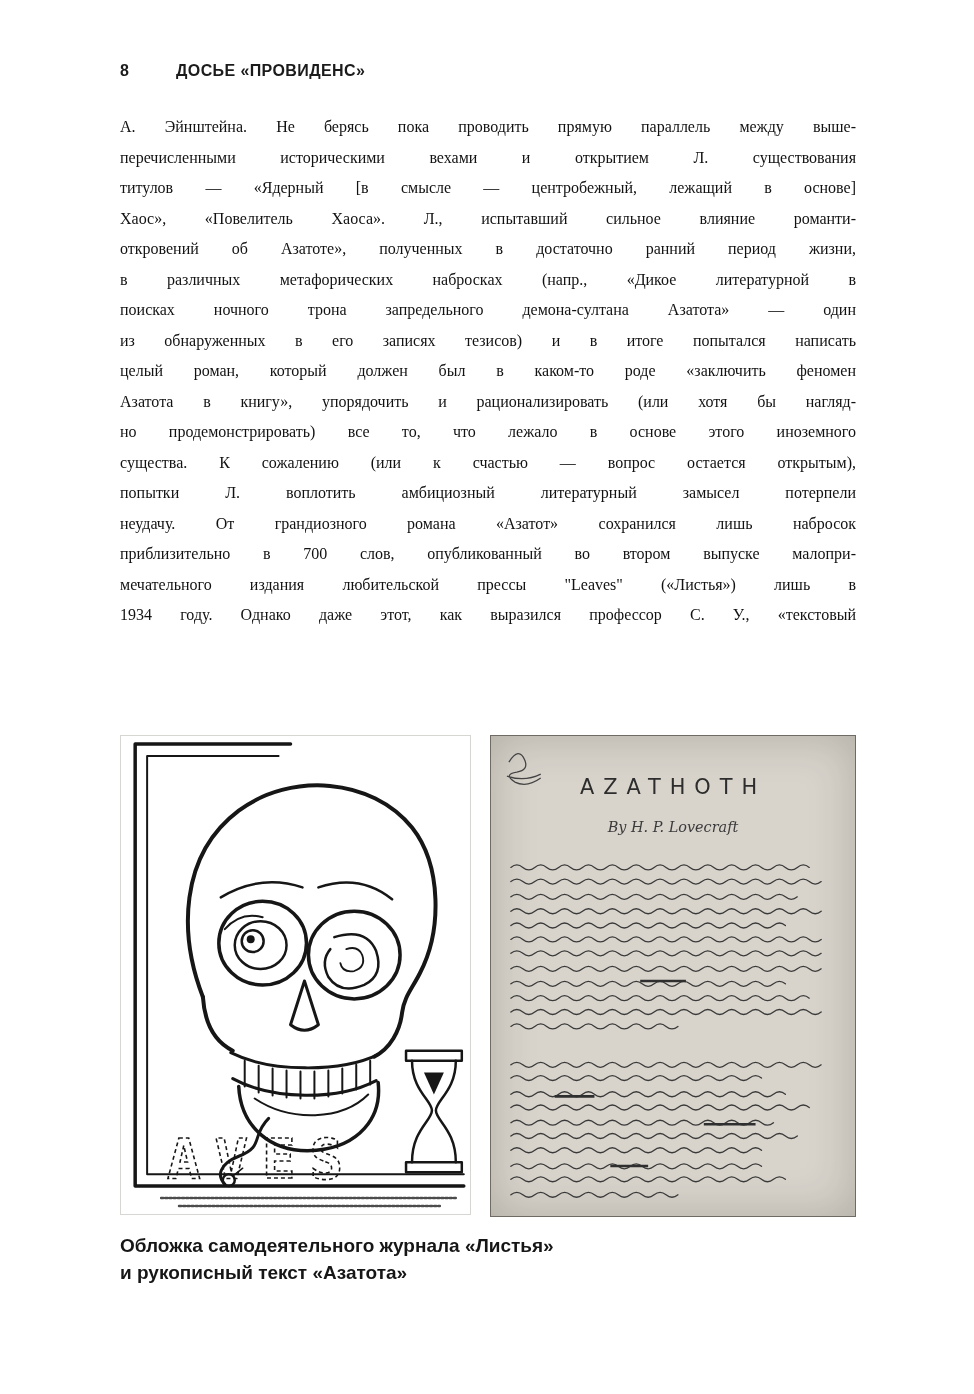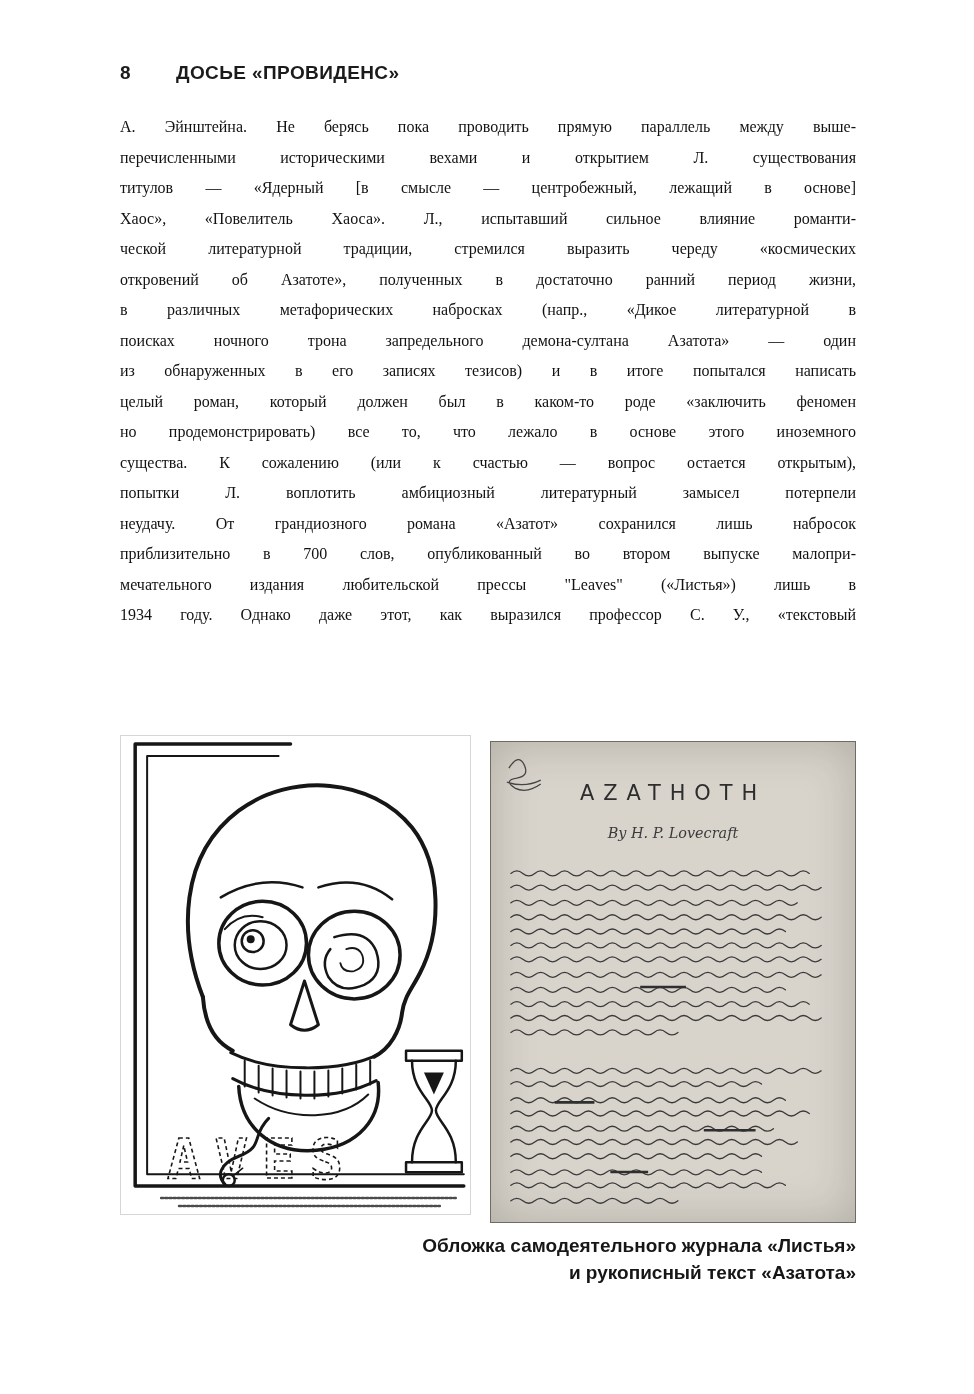--- a/index.html
+++ b/index.html
@@ -9,21 +9,21 @@
     width:974px; height:1394px;
     background:#ffffff;
     font-family:"Liberation Serif", serif;
     color:#141414;
     overflow:hidden;
   }
   
   .running-head {
     position:absolute; top:62px; left:120px; width:736px;
     font-family:"Liberation Sans", sans-serif;
-    font-weight:bold; font-size:19px; color:#1b1b1b;
+    font-weight:bold; font-size:16px; color:#1b1b1b;
     letter-spacing:0.4px;
   }
   .running-head .pagenum { display:inline-block; width:56px; }
   
   .body-text {
     position:absolute; top:112px; left:120px; width:736px;
     font-size:16px; color:#121212;
   }
   .text-line {
     line-height:30.5px; height:30.5px;
@@ -37,51 +37,50 @@
   }
   .fig-left {
     position:relative; width:351px; height:480px;
     background:#ffffff; border:1px solid #d6d6d2;
   }
   .fig-right {
     position:relative; width:366px; height:482px;
     background:#d8d4cc;
     border:1px solid #6f6b64;
     box-shadow: inset 0 0 46px rgba(40,35,25,0.22);
-    margin-top: 6px;
   }
   .fig-left svg, .fig-right svg { position:absolute; inset:0; }
   
   .caption {
     position:absolute; top:1232px; left:120px; width:736px;
-    text-align:right;
+    text-align:left;
     font-family:"Liberation Sans", sans-serif;
     font-weight:bold; font-size:19px; line-height:27px; color:#161616;
   }
 </style>
 </head>
 <body>
 
 <div class="page">
 
   <div class="running-head">
     <span class="pagenum">8</span><span>ДОСЬЕ «ПРОВИДЕНС»</span>
   </div>
 
   <div class="body-text">
       <div class="text-line">А. Эйнштейна. Не берясь пока проводить прямую параллель между выше-</div>
       <div class="text-line">перечисленными историческими вехами и открытием Л. существования</div>
       <div class="text-line">титулов — «Ядерный [в смысле — центробежный, лежащий в основе]</div>
       <div class="text-line">Хаос», «Повелитель Хаоса». Л., испытавший сильное влияние романти-</div>
-      <div class="text-line">ческой литературной традиции, стремился выразить череду «космических</div>
       <div class="text-line">откровений об Азатоте», полученных в достаточно ранний период жизни,</div>
       <div class="text-line">в различных метафорических набросках (напр., «Дикое литературной в</div>
       <div class="text-line">поисках ночного трона запредельного демона-султана Азатота» — один</div>
       <div class="text-line">из обнаруженных в его записях тезисов) и в итоге попытался написать</div>
       <div class="text-line">целый роман, который должен был в каком-то роде «заключить феномен</div>
+      <div class="text-line">Азатота в книгу», упорядочить и рационализировать (или хотя бы нагляд-</div>
       <div class="text-line">но продемонстрировать) все то, что лежало в основе этого иноземного</div>
       <div class="text-line">существа. К сожалению (или к счастью — вопрос остается открытым),</div>
       <div class="text-line">попытки Л. воплотить амбициозный литературный замысел потерпели</div>
       <div class="text-line">неудачу. От грандиозного романа «Азатот» сохранился лишь набросок</div>
       <div class="text-line">приблизительно в 700 слов, опубликованный во втором выпуске малопри-</div>
       <div class="text-line">мечательного издания любительской прессы "Leaves" («Листья») лишь в</div>
       <div class="text-line">1934 году. Однако даже этот, как выразился профессор С. У., «текстовый</div>
     </div>
 
   <div class="figures">

